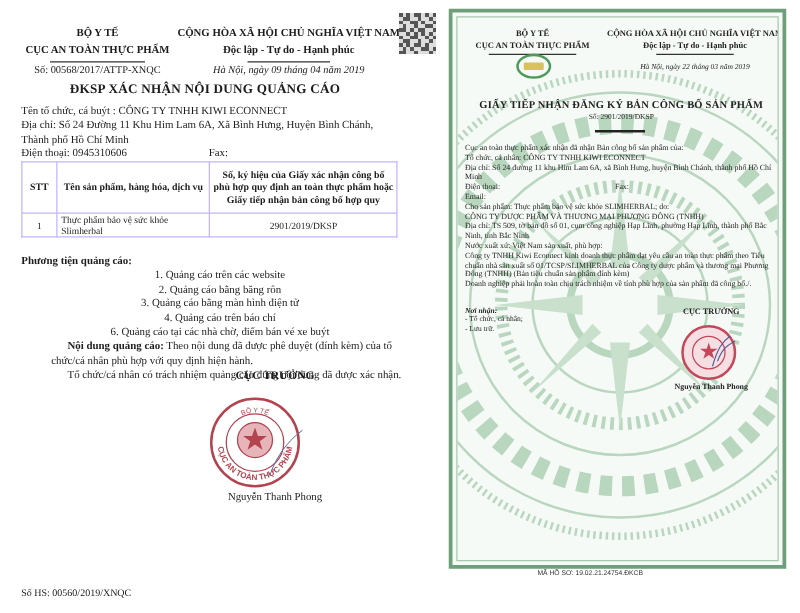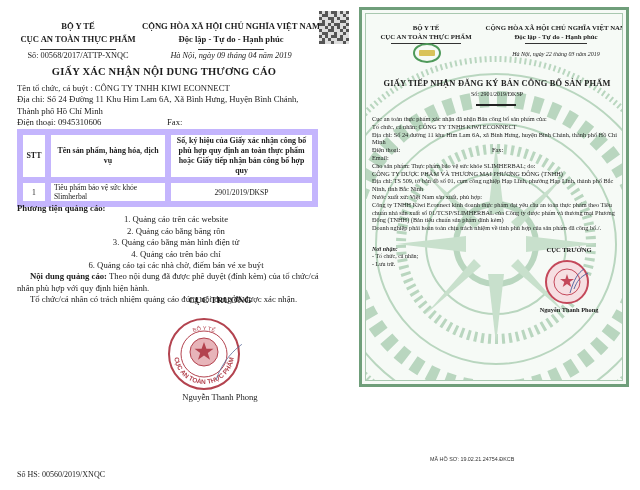--- a/index.html
+++ b/index.html
@@ -13,40 +13,40 @@
   .l-nation { position: absolute; left: 140px; top: 20px; width: 182px; text-align: center; font-size: 8.6px; font-weight: bold; line-height: 13px; }
   .l-nation .rule { width: 66px; height: 1px; background: #333; margin: 3px auto 0; }
   .l-number { position: absolute; left: 18px; top: 51px; width: 120px; text-align: center; font-size: 8.3px; }
   .l-date { position: absolute; left: 140px; top: 51px; width: 182px; text-align: center; font-size: 8.3px; font-style: italic; }
   .l-title { position: absolute; left: 0; top: 66px; width: 328px; text-align: center; font-size: 10.5px; font-weight: bold; letter-spacing: 0.2px; }
   .l-info { position: absolute; left: 17px; top: 83px; width: 305px; font-size: 8.7px; line-height: 11.3px; }
   .l-phone-row { position: relative; height: 12px; }
   .l-phone-row .fax { position: absolute; left: 150px; top: 0; }
 
   .l-table { position: absolute; left: 17px; top: 129px; width: 301px; border-collapse: collapse; font-size: 7.9px; }
-  .l-table th, .l-table td { border: 6px solid #c4b5fd; text-align: center; vertical-align: middle; }
+  .l-table th, .l-table td { border: 1px solid #c4b5fd; text-align: center; vertical-align: middle; }
   .l-table th { font-weight: bold; line-height: 10px; height: 41px; padding: 1px 2px; }
   .l-table td { height: 18px; font-size: 7.6px; }
   .l-table td.name { text-align: left; padding-left: 3px; }
 
   .l-media { position: absolute; left: 17px; top: 190px; width: 305px; font-size: 8.7px; line-height: 11.4px; }
   .l-media .heading { font-weight: bold; margin-top: 13px; }
   .l-media ol { list-style: none; padding-left: 13px; text-align: center; }
-  .l-media .para { text-indent: 13px; }
+  .l-media .para { text-indent: 13px; margin-left: 24px; }
   .l-media .para b { font-weight: bold; }
 
   .l-sign-title { position: absolute; left: 150px; top: 295px; width: 140px; text-align: center; font-size: 9.2px; font-weight: bold; }
   .l-stamp { position: absolute; left: 166px; top: 316px; width: 76px; height: 76px; }
   .l-signer { position: absolute; left: 150px; top: 392px; width: 140px; text-align: center; font-size: 8.6px; }
   .l-footer { position: absolute; left: 17px; top: 470px; font-size: 8px; }
 
   .qr { position: absolute; left: 319px; top: 10px; width: 30px; height: 34px; }
 
   
-  .right-doc { position: absolute; left: 359px; top: 7px; width: 270px; height: 380px; background: #f6faf6; border: 3px solid #6f9e7a; }
+  .right-doc { position: absolute; left: 359px; top: 7px; width: 270px; height: 448px; background: #f6faf6; border: 3px solid #6f9e7a; }
   .right-doc .inner { position: absolute; left: 3px; top: 3px; right: 3px; bottom: 3px; border: 1px solid #a9c8b0; overflow: hidden; }
   .drum { position: absolute; left: -70px; top: 30px; width: 400px; height: 400px; }
   .r-content { position: absolute; left: 0; top: 0; width: 262px; height: 432px; font-size: 6.3px; line-height: 7.8px; color: #222; }
   .r-agency { position: absolute; left: 4px; top: 10px; width: 112px; text-align: center; font-size: 6.8px; line-height: 8.6px; font-weight: bold; }
   .r-agency .rule { width: 70px; height: 1px; background: #333; margin: 2px auto 0; }
   .r-logo { position: absolute; left: 45px; top: 28px; width: 32px; height: 22px; }
   .r-nation { position: absolute; left: 118px; top: 10px; width: 144px; text-align: center; font-size: 6.8px; line-height: 8.6px; font-weight: bold; }
   .r-nation .sub { font-weight: bold; }
   .r-nation .rule { width: 62px; height: 1px; background: #333; margin: 2px auto 0; }
   .r-date { position: absolute; left: 118px; top: 37px; width: 144px; text-align: center; font-style: italic; font-size: 6px; }
@@ -72,21 +72,21 @@
     <div>CỤC AN TOÀN THỰC PHẨM</div>
     <div class="rule"></div>
   </div>
   <div class="l-nation">
     <div>CỘNG HÒA XÃ HỘI CHỦ NGHĨA VIỆT NAM</div>
     <div>Độc lập - Tự do - Hạnh phúc</div>
     <div class="rule"></div>
   </div>
   <div class="l-number">Số: 00568/2017/ATTP-XNQC</div>
   <div class="l-date">Hà Nội, ngày 09 tháng 04 năm 2019</div>
-  <div class="l-title">GIẤY XÁC NHẬN NỘI DUNG THƯƠNG CÁO</div>
+  <div class="l-title">ĐKSP XÁC NHẬN NỘI DUNG QUẢNG CÁO</div>
 
   <div class="l-info">
     <div>Tên tổ chức, cá buýt : CÔNG TY TNHH KIWI ECONNECT</div>
     <div>Địa chỉ: Số 24 Đường 11 Khu Him Lam 6A, Xã Bình Hưng, Huyện Bình Chánh, Thành phố Hồ Chí Minh</div>
     <div class="l-phone-row">
       <span>Điện thoại: 0945310606</span>
       <span class="fax">Fax:</span>
     </div>
   </div>
 
@@ -99,21 +99,21 @@
     <thead>
       <tr>
         <th>STT</th>
         <th>Tên sản phẩm, hàng hóa, dịch vụ</th>
         <th>Số, ký hiệu của Giấy xác nhận công bố phù hợp quy định an toàn thực phẩm hoặc Giấy tiếp nhận bản công bố hợp quy</th>
       </tr>
     </thead>
     <tbody>
       <tr>
         <td>1</td>
-        <td class="name">Tiêu phẩm bảo vệ sức khỏe Slimherbal</td>
+        <td class="name">Thực phẩm bảo vệ sức khỏe Slimherbal</td>
         <td>2901/2019/DKSP</td>
       </tr>
     </tbody>
   </table>
 
   <div class="l-media">
     <div class="heading">Phương tiện quảng cáo:</div>
     <ol>
       <li>1. Quảng cáo trên các website</li>
       <li>2. Quảng cáo bằng băng rôn</li>

